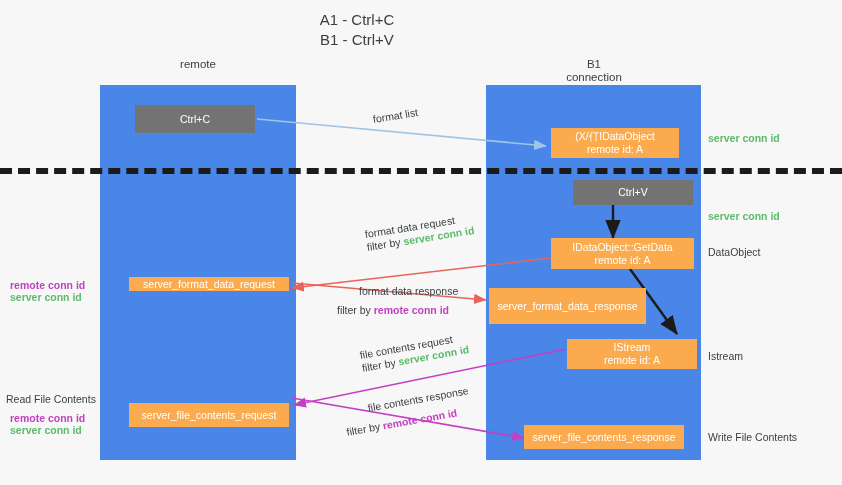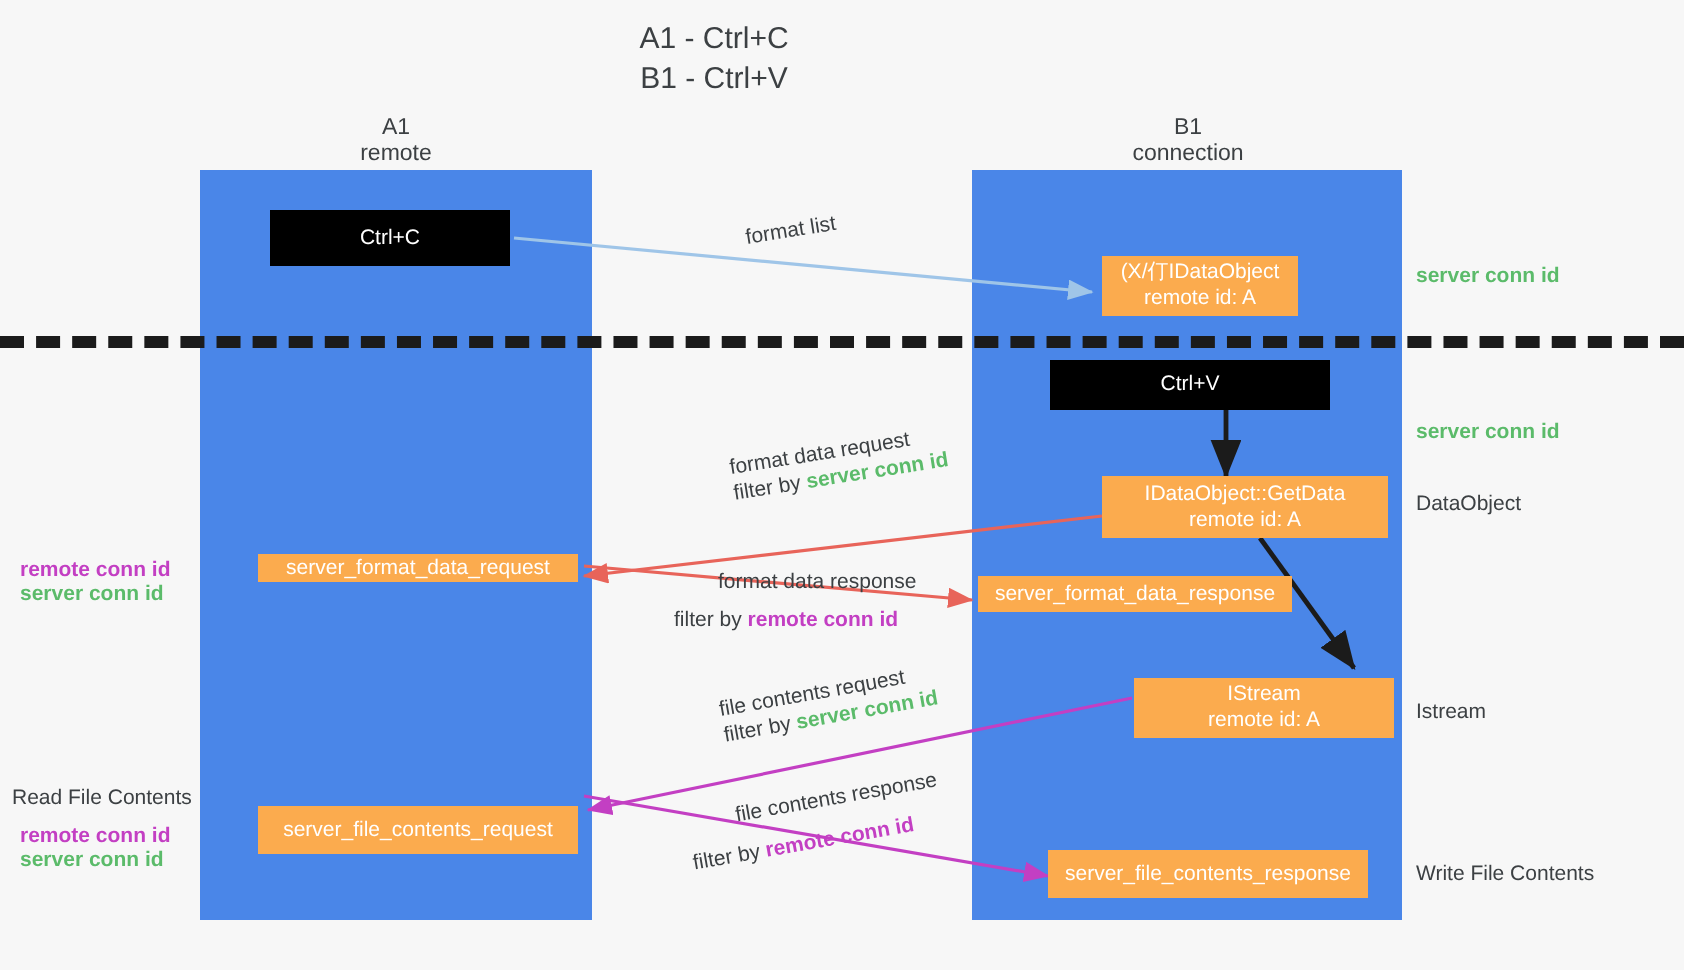--- a/index.html
+++ b/index.html
@@ -47,21 +47,21 @@
     flex-direction:column;
     align-items:center;
     justify-content:center;
     color:#ffffff;
     font-size:10.5px;
     line-height:13px;
     text-align:center;
     padding:2px 4px;
   }
   .box .l2{font-size:10.5px;}
-  .green{background:#000000;}
+  .green{background:#737373;}
   .orange{background:#fbab4e;}
 
   
   #divider{
     left:0;top:168px;width:842px;height:0;
     border-top:6px dashed #1b1b1b;
   }
 
   
   .lbl{
@@ -82,21 +82,20 @@
 <body>
 
 <div id="stage">
 
   <div class="abs title">
     <div>A1 - Ctrl+C</div>
     <div>B1 - Ctrl+V</div>
   </div>
 
   <div class="abs lane-head" style="left:128px;top:58px;width:140px;">
-    <div>A1</div>
     <div>remote</div>
   </div>
   <div class="abs lane-head" style="left:524px;top:58px;width:140px;">
     <div>B1</div>
     <div>connection</div>
   </div>
 
   <div class="abs lane" id="lane-a"></div>
   <div class="abs lane" id="lane-b"></div>
 
@@ -130,39 +129,39 @@
 
     <line x1="292" y1="398" x2="524" y2="438" stroke="#c33fc3" stroke-width="1.6" marker-end="url(#ah-mag)"></line>
   </svg>
 
   <div class="abs" id="divider"></div>
 
   <div class="box green" style="left:135px;top:105px;width:120px;height:28px;">
     <div>Ctrl+C</div>
   </div>
 
-  <div class="box orange" style="left:551px;top:128px;width:98px;height:30px;">
+  <div class="box orange" style="left:551px;top:128px;width:128px;height:30px;">
     <div>(X/仃IDataObject</div>
     <div class="l2">remote id: A</div>
   </div>
 
-  <div class="box green" style="left:525px;top:180px;width:140px;height:25px;">
+  <div class="box green" style="left:573px;top:180px;width:120px;height:25px;">
     <div>Ctrl+V</div>
   </div>
 
   <div class="box orange" style="left:551px;top:238px;width:143px;height:31px;">
     <div>IDataObject::GetData</div>
     <div class="l2">remote id: A</div>
   </div>
 
   <div class="box orange" style="left:129px;top:277px;width:160px;height:14px;">
     <div>server_format_data_request</div>
   </div>
 
-  <div class="box orange" style="left:489px;top:288px;width:157px;height:18px;">
+  <div class="box orange" style="left:489px;top:288px;width:157px;height:36px;">
     <div>server_format_data_response</div>
   </div>
 
   <div class="box orange" style="left:567px;top:339px;width:130px;height:30px;">
     <div>IStream</div>
     <div class="l2">remote id: A</div>
   </div>
 
   <div class="box orange" style="left:129px;top:403px;width:160px;height:24px;">
     <div>server_file_contents_request</div>

